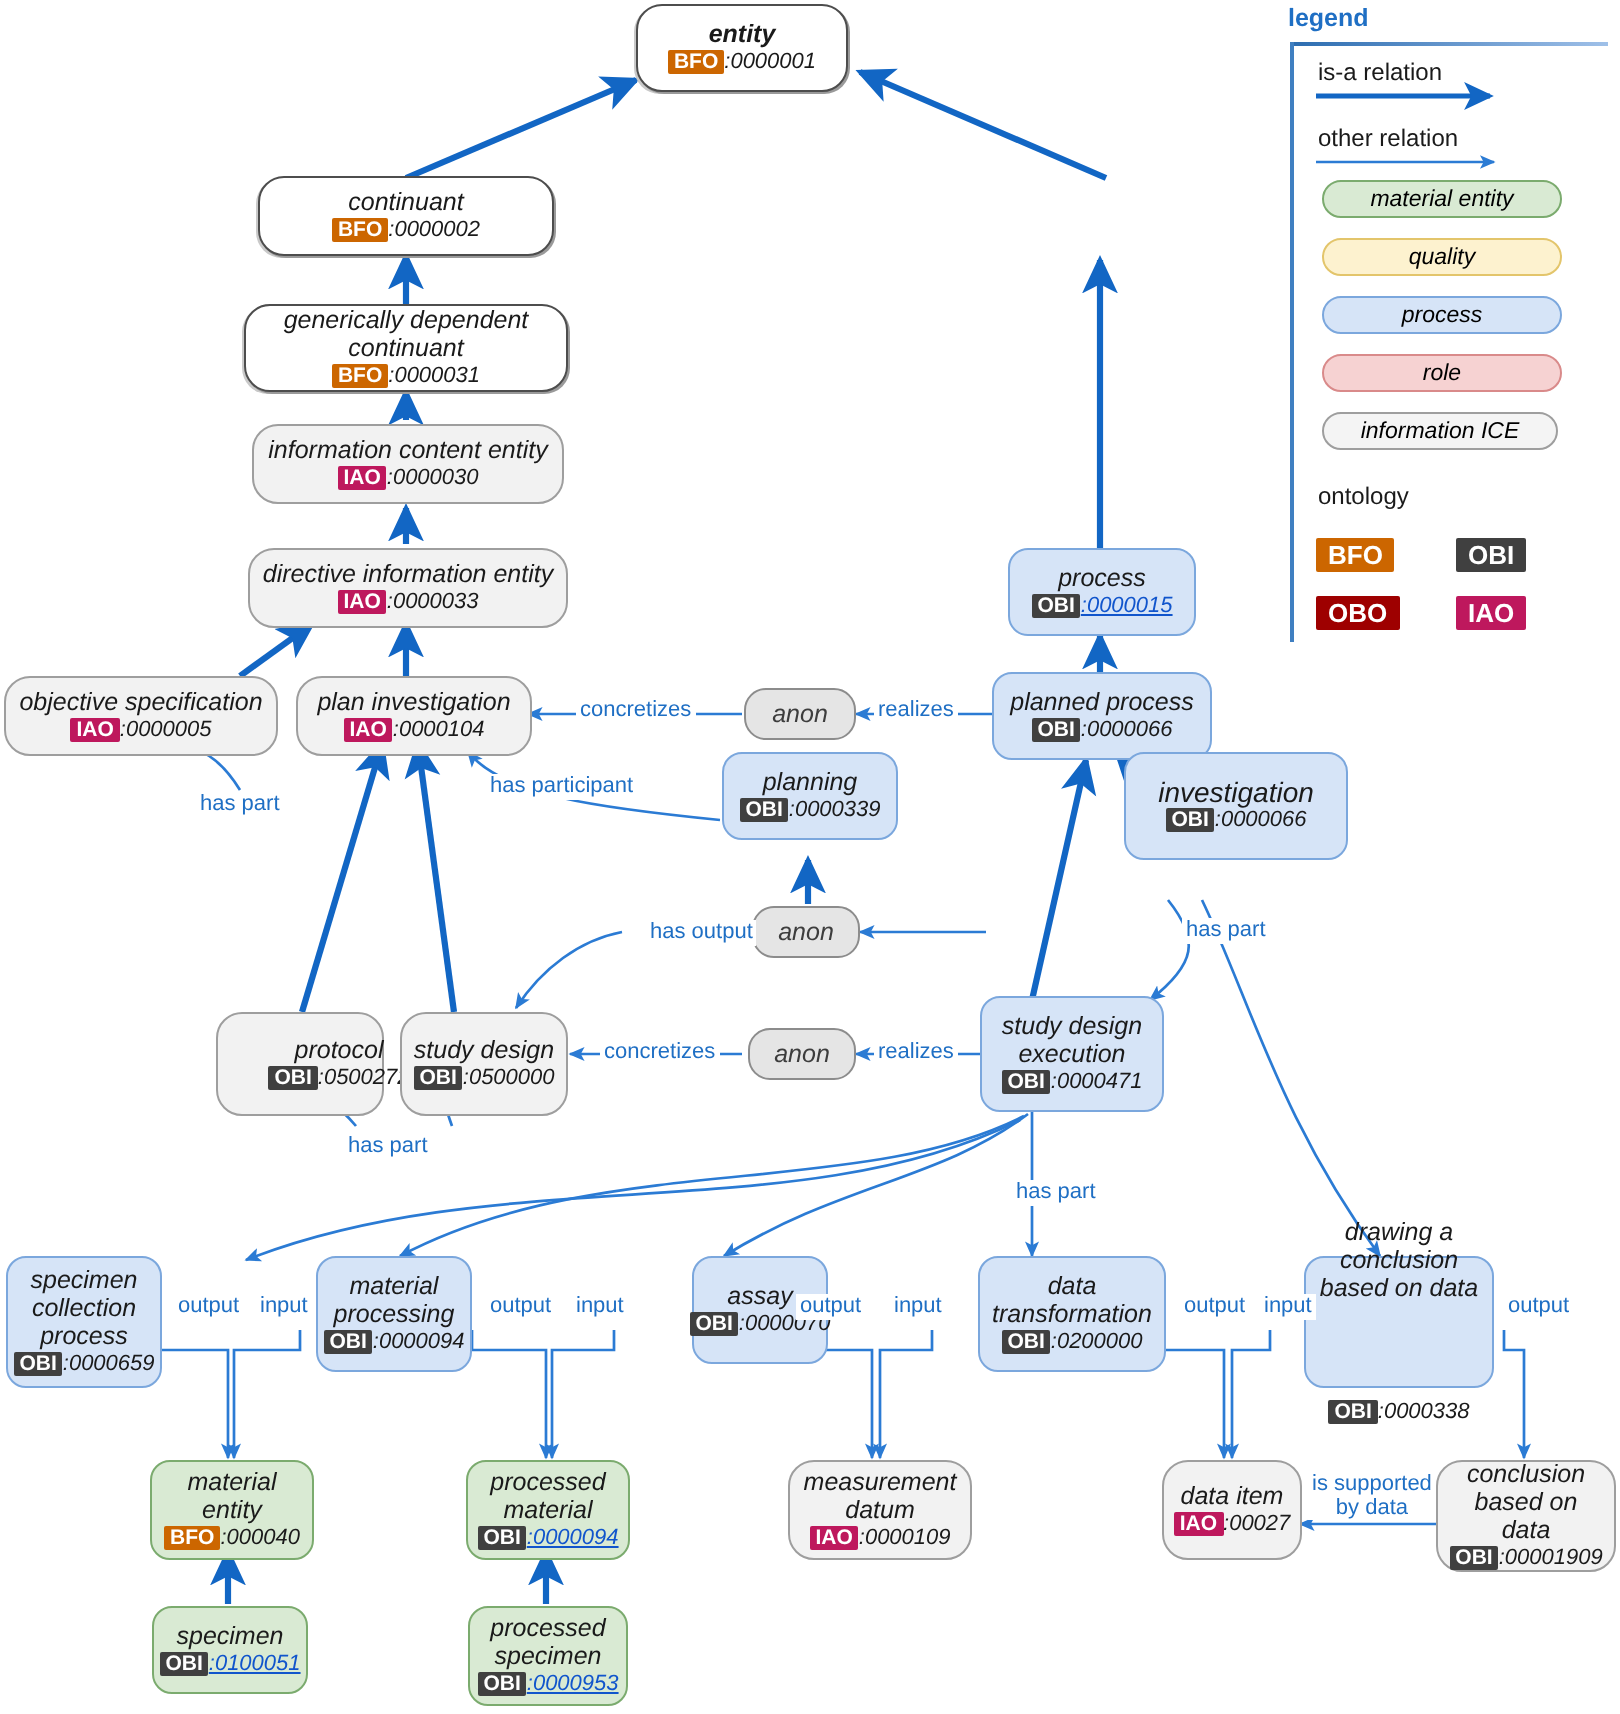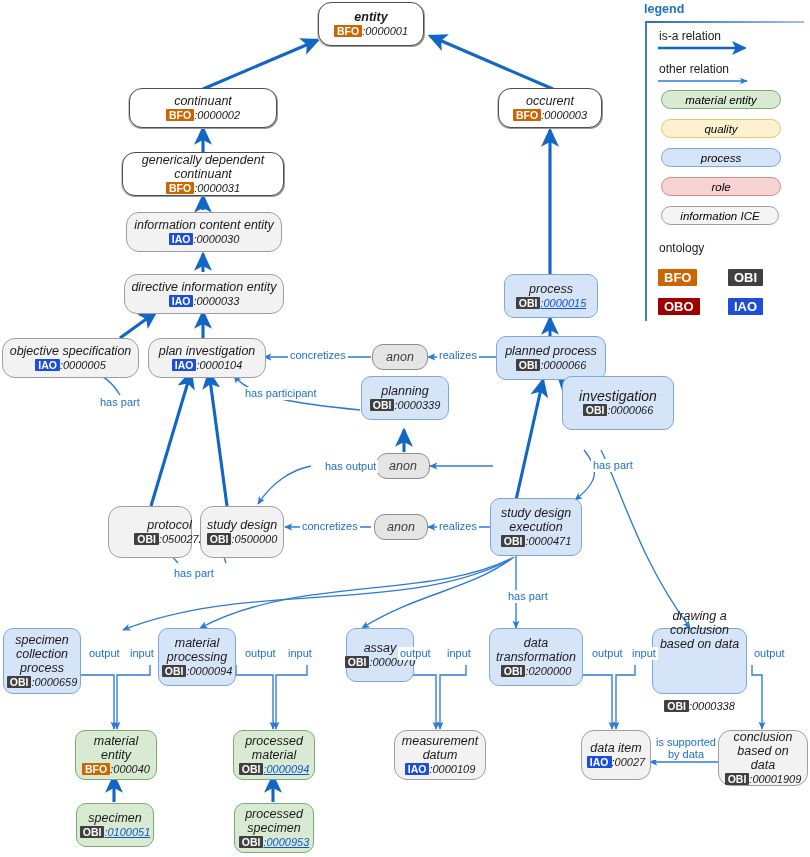--- a/index.html
+++ b/index.html
@@ -44,21 +44,21 @@
     font-weight:bold;
     font-size:10.5px;
     line-height:12px;
     padding:0 3px;
     border-radius:1px;
     vertical-align:baseline;
   }
   .chip-BFO{background:#cc6600;}
   .chip-OBI{background:#404040;}
   .chip-OBO{background:#9e0000;}
-  .chip-IAO{background:#1d4ed8;}
+  .chip-IAO{background:#be185d;}
   .idnum{font-style:italic;font-size:11px;color:#1a1a1a;}
   .idnum.link{color:#1155cc;text-decoration:underline;}
 
   
   .elabel{
     position:absolute;
     font-size:11px;
     line-height:12.5px;
     color:#1f6fc4;
     font-style:normal;
@@ -176,24 +176,20 @@
     <span class="lbl">continuant</span>
     <span class="idline"><span class="chip chip-BFO">BFO</span><span class="idnum">:0000002</span></span>
   </div>
 
   <div class="node k-bfo" style="left:122px;top:152px;width:162px;height:44px;">
     <span class="lbl">generically dependent
 continuant</span>
     <span class="idline"><span class="chip chip-BFO">BFO</span><span class="idnum">:0000031</span></span>
   </div>
 
-  <div class="node k-bfo" style="left:498px;top:88px;width:104px;height:40px;">
-    <span class="lbl">occurent</span>
-    <span class="idline"><span class="chip chip-BFO">BFO</span><span class="idnum">:0000003</span></span>
-  </div>
 
   <div class="node k-ice" style="left:126px;top:212px;width:156px;height:40px;">
     <span class="lbl">information content entity</span>
     <span class="idline"><span class="chip chip-IAO">IAO</span><span class="idnum">:0000030</span></span>
   </div>
 
   <div class="node k-ice" style="left:124px;top:274px;width:160px;height:40px;">
     <span class="lbl">directive  information entity</span>
     <span class="idline"><span class="chip chip-IAO">IAO</span><span class="idnum">:0000033</span></span>
   </div>

